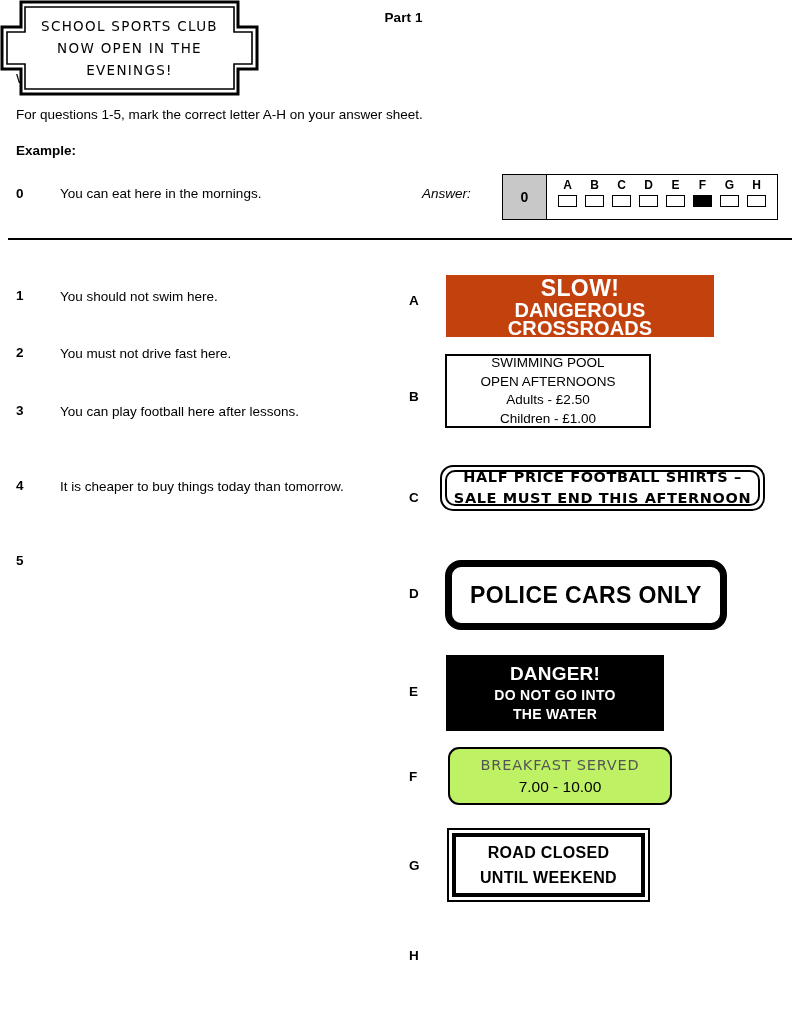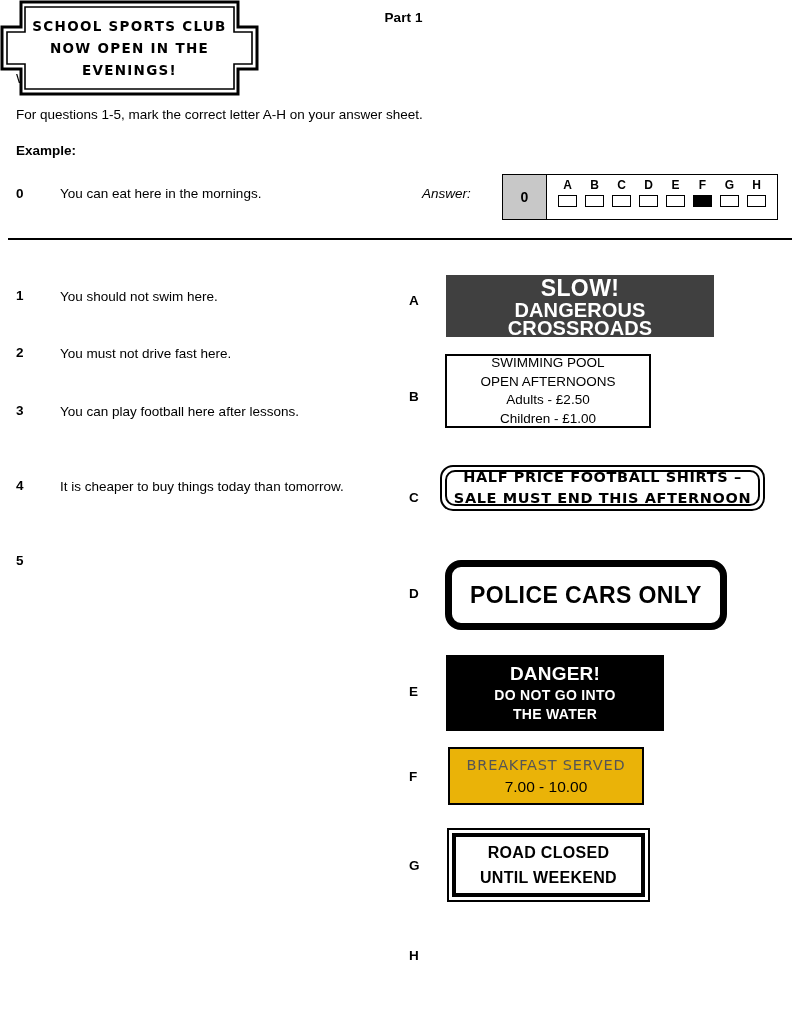--- a/index.html
+++ b/index.html
@@ -53,21 +53,21 @@
   .q-text{position:absolute;left:60px;font-size:13.5px;line-height:18px;width:330px;}
 
   
   .n-letter{position:absolute;left:409px;font-size:13.5px;font-weight:bold;}
 
   
   .notice{position:absolute;box-sizing:border-box;display:flex;
     flex-direction:column;align-items:center;justify-content:center;text-align:center;}
 
   
-  .n-a{left:446px;top:275px;width:268px;height:62px;background:#404040;color:#fff;}
+  .n-a{left:446px;top:275px;width:268px;height:62px;background:#c2410c;color:#fff;}
   .n-a .l1{font-size:23px;font-weight:bold;line-height:25px;letter-spacing:.4px;}
   .n-a .l2{font-size:20px;font-weight:bold;line-height:18px;letter-spacing:.1px;}
 
   
   .n-b{left:445px;top:354px;width:206px;height:74px;background:#fff;border:2px solid #000;}
   .n-b div{font-size:13.5px;line-height:18.5px;}
 
   
   .n-c{left:440px;top:465px;width:325px;height:46px;background:#fff;
        border:2.2px solid #000;border-radius:13px;}
@@ -82,22 +82,22 @@
   .n-d{left:445px;top:560px;width:282px;height:70px;background:#fff;
        border:7px solid #000;border-radius:16px;align-items:center;}
   .n-d div{font-size:23px;font-weight:bold;letter-spacing:.4px;}
 
   
   .n-e{left:446px;top:655px;width:218px;height:76px;background:#000;color:#fff;}
   .n-e .l1{font-size:19px;font-weight:bold;line-height:24px;letter-spacing:.2px;}
   .n-e .l2,.n-e .l3{font-size:14px;font-weight:bold;line-height:19px;letter-spacing:.3px;}
 
   
-  .n-f{left:448px;top:747px;width:196px;height:58px;background:#eab308;
-       border:2px solid #000;border-radius:0;}
+  .n-f{left:448px;top:747px;width:224px;height:58px;background:#bef264;
+       border:2px solid #000;border-radius:11px;}
   .n-f .l1{font-size:14.5px;line-height:21px;letter-spacing:.8px;color:#555;
     font-family:"DejaVu Sans", sans-serif;}
   .n-f .l2{font-size:15.5px;line-height:21px;}
 
   
   .n-g{left:447px;top:828px;width:203px;height:74px;background:#fff;
        border:2px solid #000;}
   .n-g::before{
     content:"";position:absolute;left:3px;top:3px;right:3px;bottom:3px;
     border:4px solid #000;pointer-events:none;
@@ -106,21 +106,21 @@
 
   
   .n-h{left:446px;top:916px;width:259px;height:96px;}
   .n-h .plaque{position:absolute;inset:0;}
   .n-h .plaque svg{display:block;}
   .n-h .txt{
     position:absolute;left:0;top:0;width:259px;height:96px;
     display:flex;flex-direction:column;align-items:center;justify-content:center;
     text-align:center;
   }
-  .n-h .txt div{font-size:13.5px;font-weight:bold;line-height:22px;letter-spacing:1.3px;
+  .n-h .txt div{font-size:13.5px;font-weight:normal;line-height:22px;letter-spacing:1.3px;
     font-family:"DejaVu Sans", sans-serif;}
 </style>
 </head>
 <body>
 
 <div class="page">
 
   <div class="part-title">Part 1</div>
   <div class="questions-heading">Questions 1-5</div>
   <div class="instr1">Which notice (A-H) says this (1-5)?</div>

